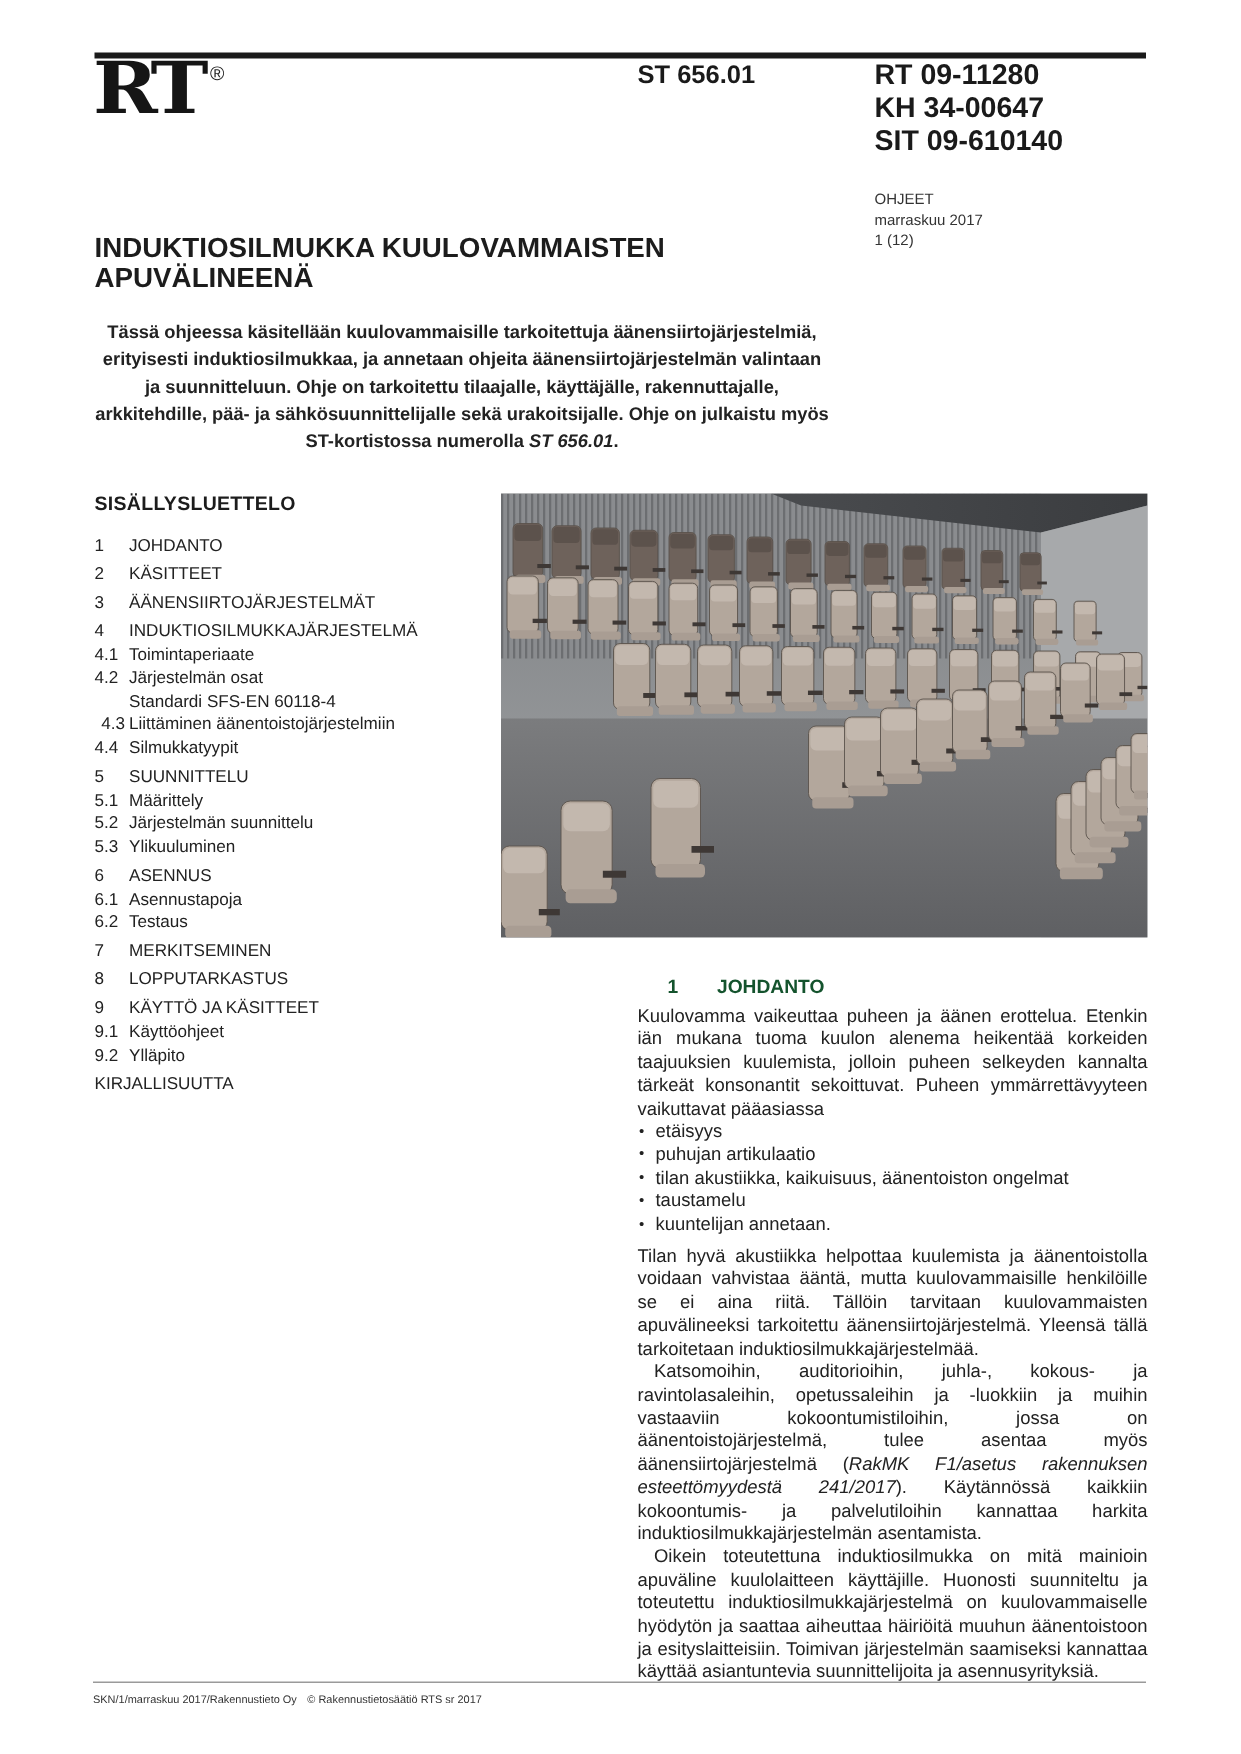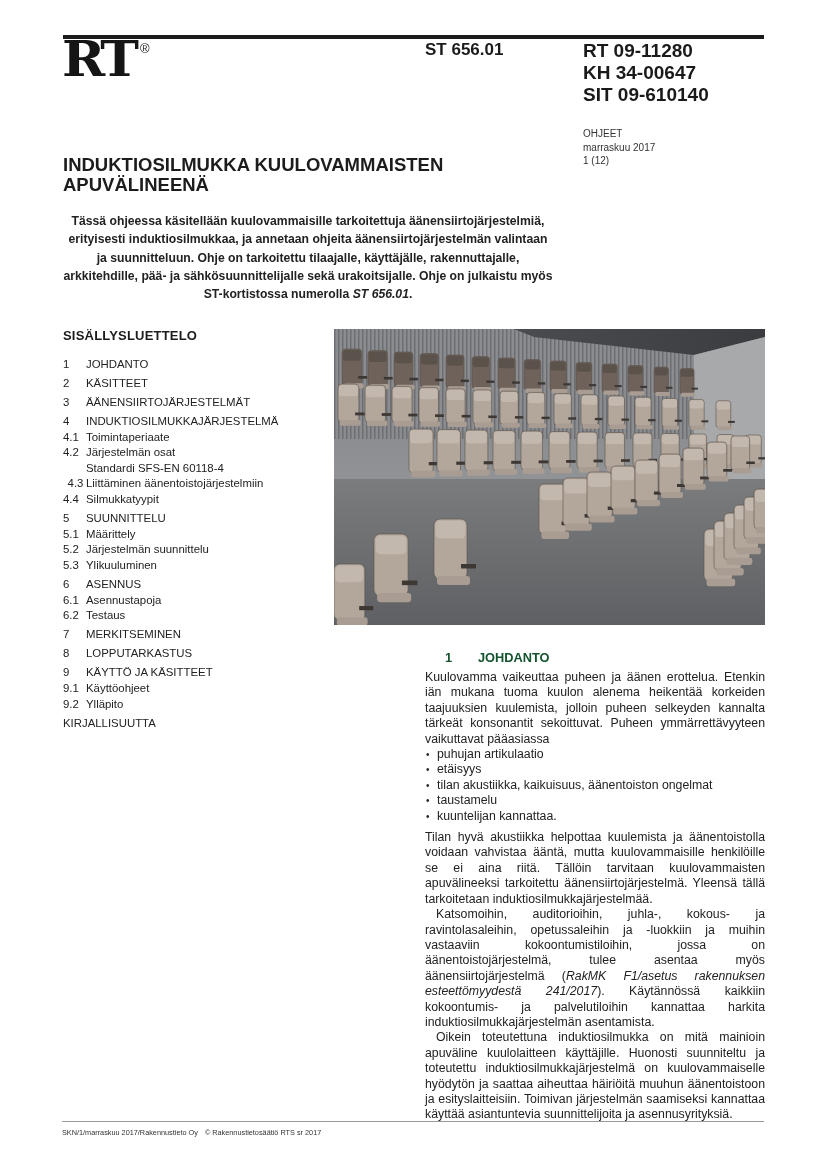--- a/index.html
+++ b/index.html
@@ -574,25 +574,25 @@
         </g>
       </g>
   </svg>
 </div>
 
 <div class="abs sec-head"><span class="num">1</span><span>JOHDANTO</span></div>
 
 <div class="abs body-text">
   <p>Kuulovamma vaikeuttaa puheen ja äänen erottelua. Etenkin iän mukana tuoma kuulon alenema heikentää korkeiden taajuuksien kuulemista, jolloin puheen selkeyden kannalta tärkeät konsonantit sekoittuvat. Puheen ymmärrettävyyteen vaikuttavat pääasiassa</p>
   <ul>
+    <li>etäisyys</li>
     <li>puhujan artikulaatio</li>
-    <li>etäisyys</li>
     <li>tilan akustiikka, kaikuisuus, äänentoiston ongelmat</li>
     <li>taustamelu</li>
-    <li>kuuntelijan kannattaa.</li>
+    <li>kuuntelijan annetaan.</li>
   </ul>
   <p class="gap">Tilan hyvä akustiikka helpottaa kuulemista ja äänentoistolla voidaan vahvistaa ääntä, mutta kuulovammaisille henkilöille se ei aina riitä. Tällöin tarvitaan kuulovammaisten apuvälineeksi tarkoitettu äänensiirtojärjestelmä. Yleensä tällä tarkoitetaan induktiosilmukkajärjestelmää.</p>
   <p class="ind"><span>Katsomoihin, auditorioihin, juhla-, kokous- ja ravintolasaleihin, opetussaleihin ja -luokkiin ja muihin vastaaviin kokoontumistiloihin, jossa on äänentoistojärjestelmä, tulee asentaa myös äänensiirtojärjestelmä (</span><em>RakMK F1/asetus rakennuksen esteettömyydestä 241/2017</em><span>). Käytännössä kaikkiin kokoontumis- ja palvelutiloihin kannattaa harkita induktiosilmukkajärjestelmän asentamista.</span></p>
   <p class="ind">Oikein toteutettuna induktiosilmukka on mitä mainioin apuväline kuulolaitteen käyttäjille. Huonosti suunniteltu ja toteutettu induktiosilmukkajärjestelmä on kuulovammaiselle hyödytön ja saattaa aiheuttaa häiriöitä muuhun äänentoistoon ja esityslaitteisiin. Toimivan järjestelmän saamiseksi kannattaa käyttää asiantuntevia suunnittelijoita ja asennusyrityksiä.</p>
 </div>
 
 <div class="abs foot-rule"></div>
 <div class="abs foot-text"><span>SKN/1/marraskuu 2017/Rakennustieto Oy</span><span>© Rakennustietosäätiö RTS sr 2017</span></div>
 
 </body></html>

